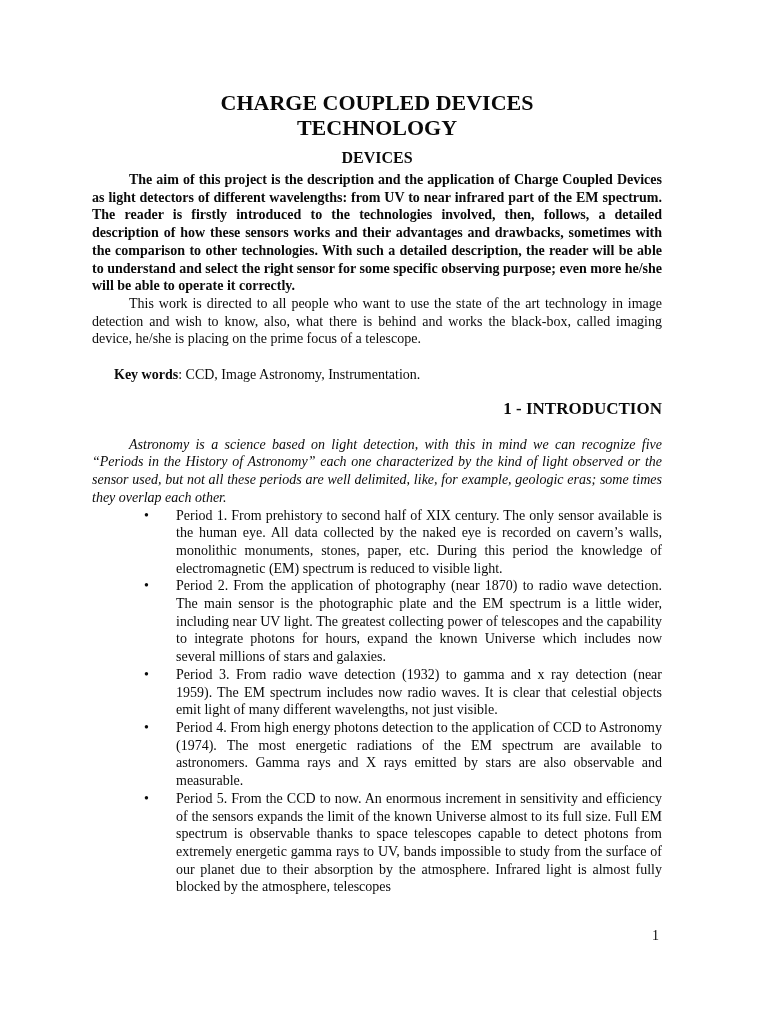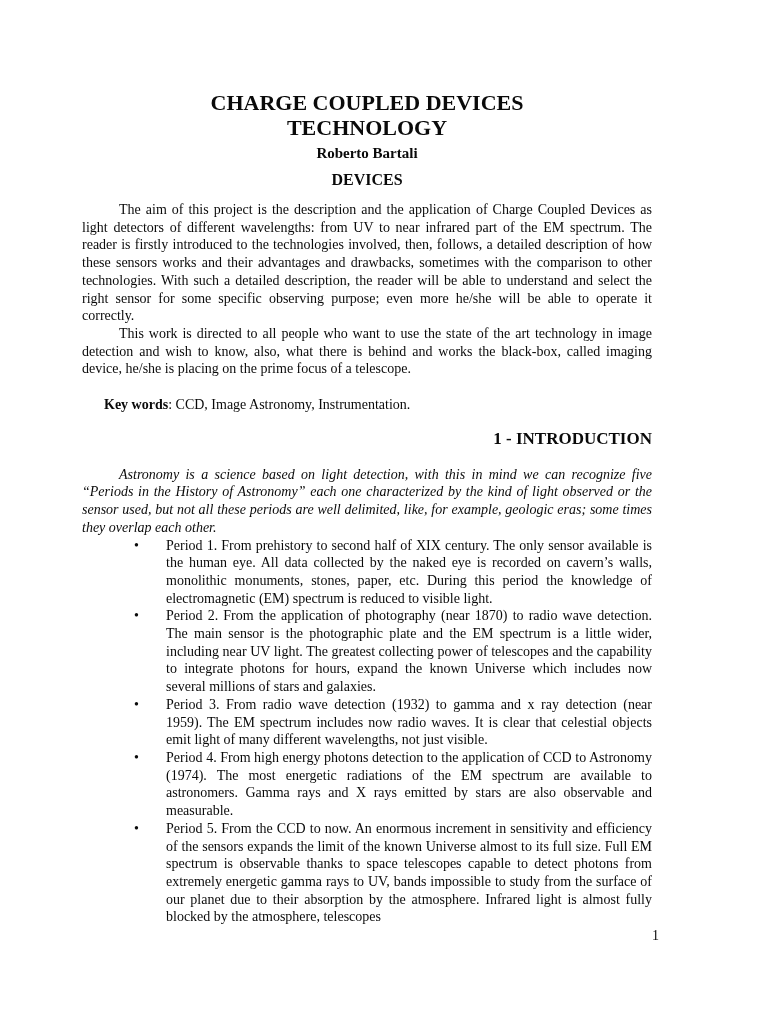--- a/index.html
+++ b/index.html
@@ -11,21 +11,21 @@
   }
   .page {
     position: relative;
     width: 768px;
     height: 1024px;
     background: #ffffff;
     overflow: hidden;
   }
   .content {
     position: absolute;
-    left: 82px;
+    left: 92px;
     top: 90px;
     width: 570px;
   }
   .title {
     text-align: center;
     font-weight: bold;
     font-size: 22px;
     line-height: 25px;
   }
   .title span { display: block; }
@@ -43,21 +43,21 @@
     line-height: 19px;
     margin-top: 8px;
   }
   p.body {
     font-size: 14px;
     line-height: 17.7px;
     text-align: justify;
     text-justify: inter-word;
   }
   p.indent { text-indent: 37px; }
-  p.first { margin-top: 12px; }
+  p.first { margin-top: 4px; font-weight: bold; }
   .keywords {
     margin-top: 18px;
     font-size: 14px;
     line-height: 17.7px;
     text-align: left;
   }
   .keywords b { font-weight: bold; margin-left: 22px; }
   .h-section {
     text-align: right;
     font-weight: bold;
@@ -99,21 +99,20 @@
 <body>
 
 <div class="page">
   <div class="content">
 
     <h1 class="title">
       <span>CHARGE COUPLED DEVICES</span>
       <span>TECHNOLOGY</span>
     </h1>
 
-    <div class="author">Roberto Bartali</div>
 
     <div class="h-abstract">DEVICES</div>
 
     <p class="body indent first">The aim of this project is the description and the application of Charge Coupled Devices as light detectors of different wavelengths: from UV to near infrared part of the EM spectrum. The reader is firstly introduced to the technologies involved, then, follows, a detailed description of how these sensors works and their advantages and drawbacks, sometimes with the comparison to other technologies. With such a detailed description, the reader will be able to understand and select the right sensor for some specific observing purpose; even more he/she will be able to operate it correctly.</p>
     <p class="body indent">This work is directed to all people who want to use the state of the art technology in image detection and wish to know, also, what there is behind and works the black-box, called imaging device, he/she is placing on the prime focus of a telescope.</p>
 
     <p class="keywords"><b>Key words</b><span>: CCD, Image Astronomy, Instrumentation.</span></p>
 
     <div class="h-section">1 - INTRODUCTION</div>
 

